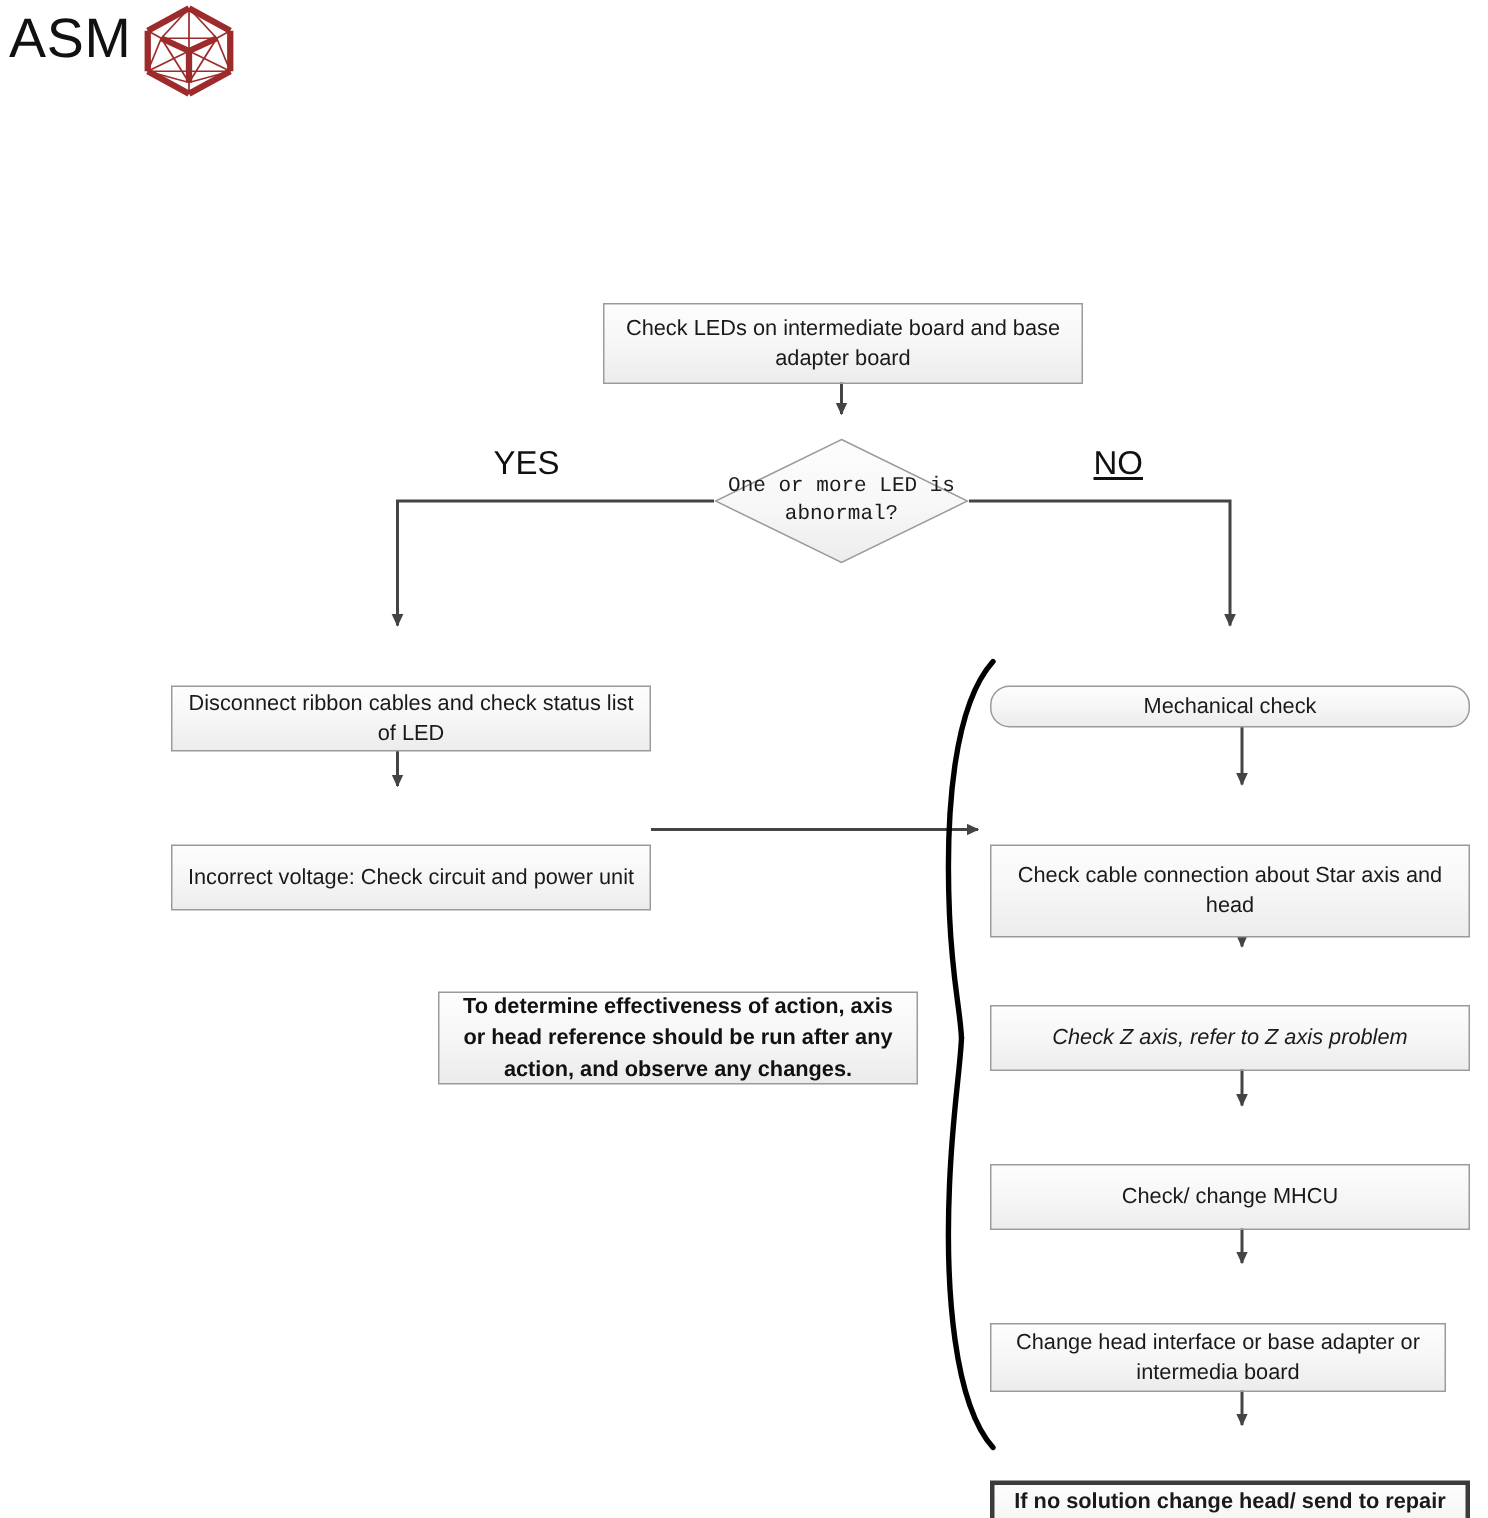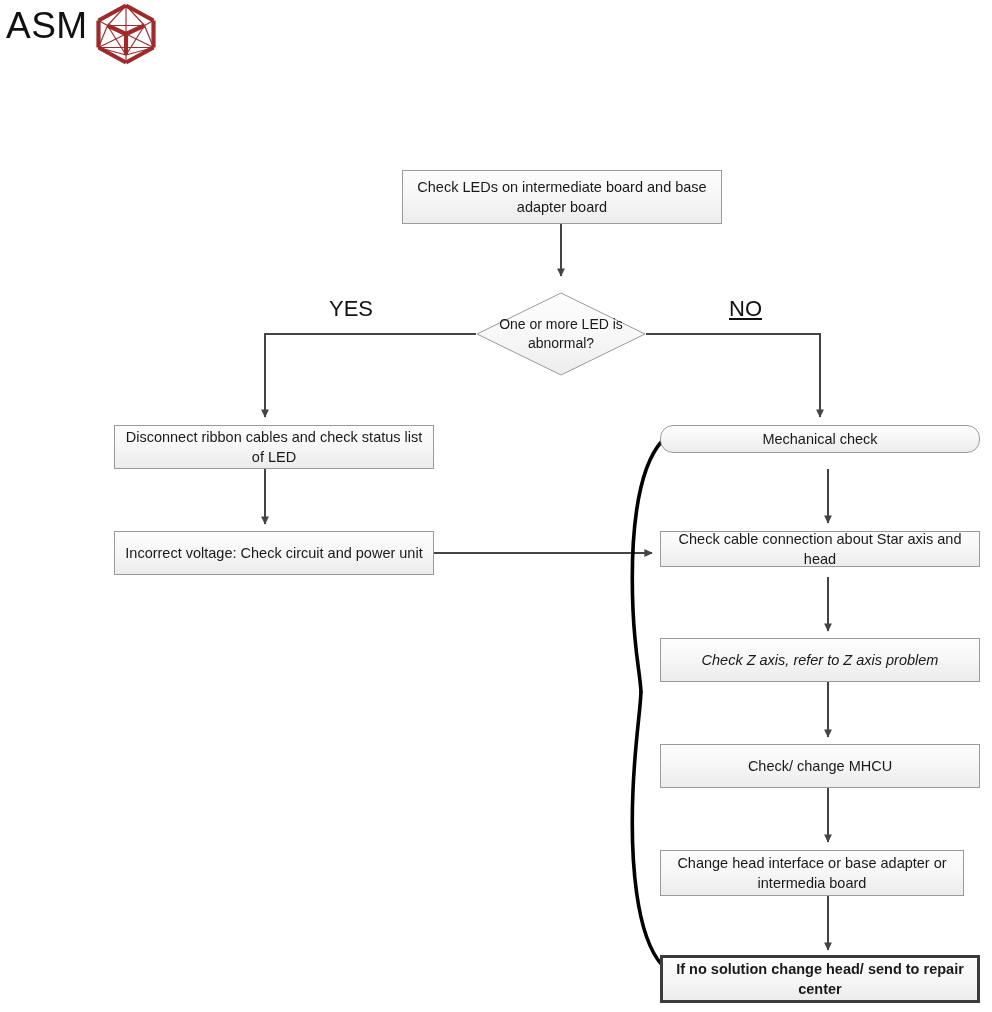--- a/index.html
+++ b/index.html
@@ -54,20 +54,21 @@
     border: 1px solid #9a9a9a;
     background: linear-gradient(to bottom, #fdfdfd 0%, #f7f7f7 45%, #ececec 100%);
     color: #1a1a1a;
     font-size: 14.5px;
     line-height: 20px;
     display: flex;
     align-items: center;
     justify-content: center;
     text-align: center;
     padding: 2px 8px;
+    margin-top: 32px;
   }
   .node .node-label {
     display: block;
     width: 100%;
   }
   .node.emphasis {
     border: 3px solid #3b3b3b;
     font-weight: bold;
   }
   .note-box {
@@ -82,20 +83,21 @@
     display: flex;
     align-items: center;
     justify-content: center;
     text-align: center;
     padding: 3px 10px;
   }
 
   
   .decision {
     position: absolute;
+    font-family: Liberation Mono, monospace;
   }
   .decision .diamond-text {
     position: absolute;
     left: 0;
     top: 0;
     width: 100%;
     height: 100%;
     display: flex;
     align-items: center;
     justify-content: center;
@@ -229,34 +231,37 @@
   </div>
 
   <div class="node" style="left:114px; top:531px; width:320px; height:44px;">
     <span class="node-label">Incorrect voltage: Check circuit and power unit</span>
   </div>
 
   <div class="node" style="left:660px; top:425px; width:320px; height:28px;border-radius:13px;">
     <span class="node-label">Mechanical check</span>
   </div>
 
-  <div class="node" style="left:660px; top:531px; width:320px; height:36px;">
+  <div class="node" style="left:660px; top:531px; width:320px; height:62px;">
     <span class="node-label">Check cable connection about Star axis and head</span>
   </div>
 
   <div class="node" style="left:660px; top:638px; width:320px; height:44px;font-style:italic;">
     <span class="node-label">Check Z axis, refer to Z axis problem</span>
   </div>
 
   <div class="node" style="left:660px; top:744px; width:320px; height:44px;">
     <span class="node-label">Check/ change MHCU</span>
   </div>
 
   <div class="node" style="left:660px; top:850px; width:304px; height:46px;">
     <span class="node-label">Change head interface or base adapter or intermedia board</span>
   </div>
 
   <div class="node emphasis" style="left:660px; top:955px; width:320px; height:48px;">
     <span class="node-label">If no solution change head/ send to repair center</span>
   </div>
 
+  <div class="note-box" style="left:292px; top:661px; width:320px; height:62px;">
+    <span class="node-label">To determine effectiveness of action, axis or head reference should be run after any action, and observe any changes.</span>
+  </div>
 
 </div>
 
 </body></html>

